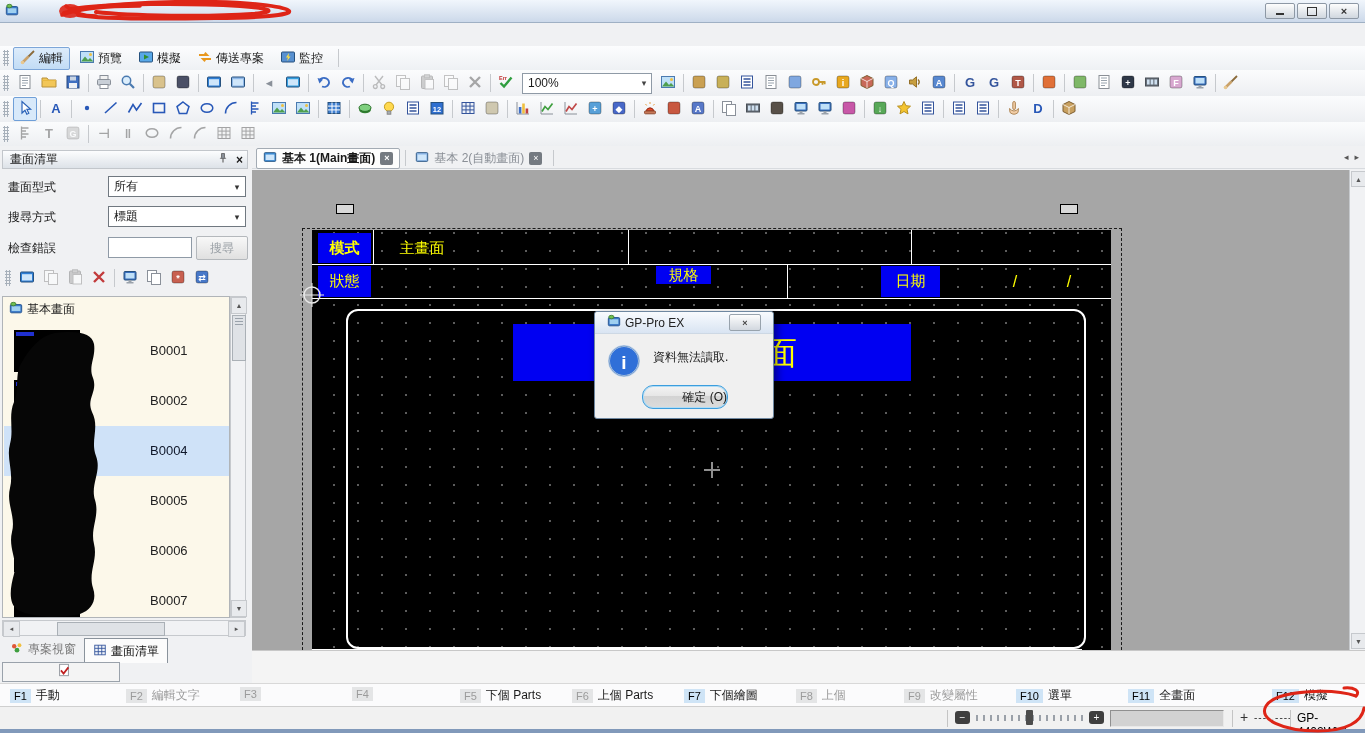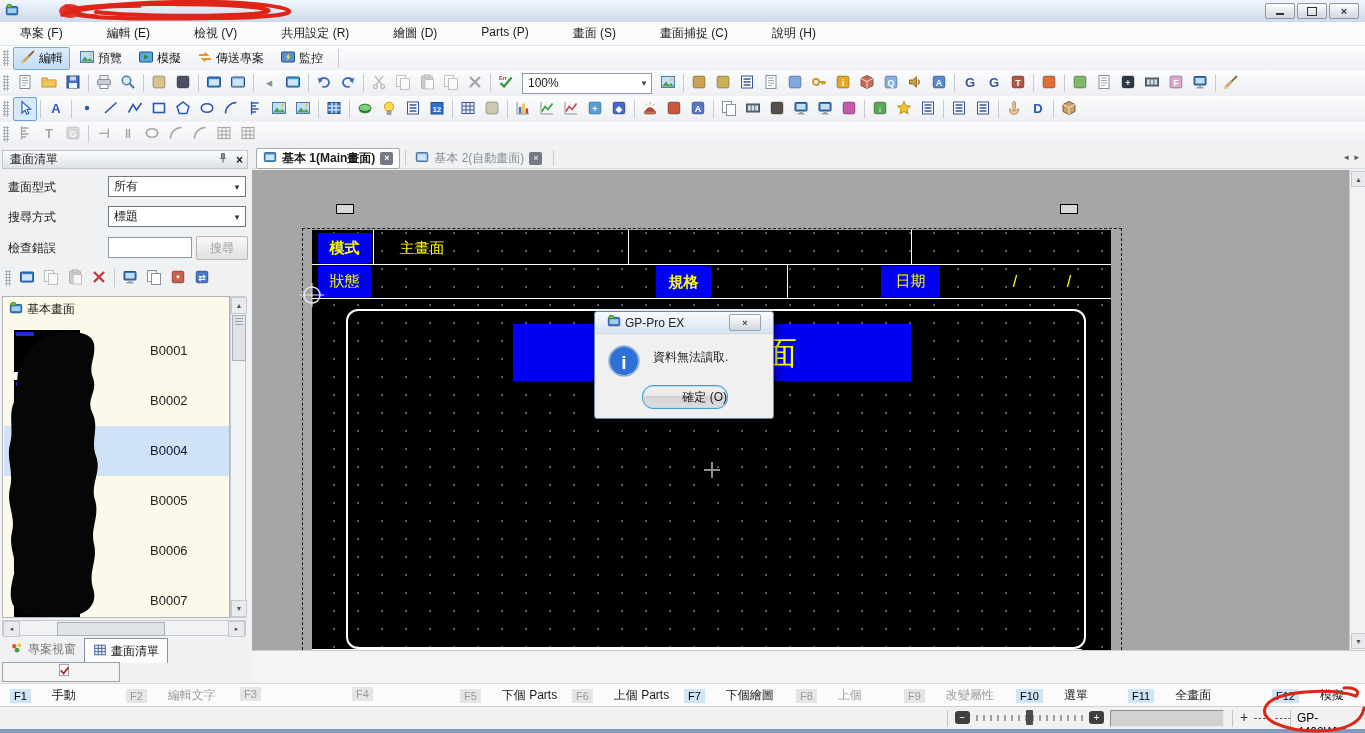--- a/index.html
+++ b/index.html
@@ -90,21 +90,21 @@
   #cvsb .arr{position:absolute;left:1px;width:13px;height:14px;background:#e8eaed;border:1px solid #c6c9cd;display:flex;align-items:center;justify-content:center;font-size:7px;color:#555;}
   
   #dialog{left:594px;top:311px;width:178px;height:106px;background:#f0f0f0;border:1px solid #6e87a0;border-radius:3px;box-shadow:3px 3px 9px rgba(0,0,0,.45);z-index:60;}
   #dlg-title{height:21px;background:linear-gradient(#f8fbfe,#d9e4f2);border-bottom:1px solid #cdd8e4;border-radius:3px 3px 0 0;display:flex;align-items:center;padding:0 12px;}
   #dlg-title .t{flex:1;padding-left:4px;color:#222;}
   #dlg-close{width:30px;height:15px;background:linear-gradient(#fdfdfd,#d2d8df);border:1px solid #98a3ad;border-radius:2px;display:flex;align-items:center;justify-content:center;font-size:9px;font-weight:bold;color:#444;}
   #dlg-msg{position:absolute;left:58px;top:37px;width:116px;}
   #dlg-ok{position:absolute;left:47px;top:73px;width:84px;height:22px;background:linear-gradient(#f4f4f4,#e6e6e6 45%,#d3d3d3 46%,#dcdcdc);border:1px solid #3c9ede;border-radius:11px;box-shadow:inset 0 0 0 1px #b0dcf5;display:flex;align-items:center;justify-content:flex-end;}
   
   #fkeybar{left:0;top:683px;width:1365px;height:23px;background:#fbfbfc;border-top:1px solid #d8d8d8;}
-  .fitem{position:absolute;top:3px;display:flex;align-items:center;gap:21px;}
+  .fitem{position:absolute;top:3px;display:flex;align-items:center;gap:5px;}
   .fkey{padding:1px 4px;font-size:11px;}
   .fblue{background:#cfe4f6;color:#000;}
   .fgray{background:#e4e5e6;color:#9b9b9b;}
   .flab{color:#1a1a1a;}
   .fdim{color:#9b9b9b;}
   #statusbar{left:0;top:706px;width:1365px;height:23px;background:#f1f1f1;border-top:1px solid #cfcfcf;}
   .ssep{position:absolute;top:3px;width:1px;height:17px;background:#c4c4c4;}
   .zbtn{position:absolute;width:15px;height:13px;background:#3f3f3f;border-radius:3px;color:#fff;display:flex;align-items:center;justify-content:center;font-size:10px;line-height:1;}
   #slider{position:absolute;left:976px;top:6px;width:108px;height:10px;
           background-image:repeating-linear-gradient(90deg,#9aa0a8 0 2px,transparent 2px 7px);background-size:100% 6px;background-repeat:no-repeat;background-position:0 2px;}
@@ -134,33 +134,20 @@
         </div>
       <div class="winbtn">
           <span class="wmax"></span>
         </div>
       <div class="winbtn">
           <span class="wx">×</span>
         </div>
     </div>
   </div>
 
-  <div id="menubar" class="abs">
-      <span id="menu-items" style="display:flex;">
-        <span class="mitem">專案 (F)</span>
-        <span class="mitem">編輯 (E)</span>
-        <span class="mitem">檢視 (V)</span>
-        <span class="mitem">共用設定 (R)</span>
-        <span class="mitem">繪圖 (D)</span>
-        <span class="mitem">Parts (P)</span>
-        <span class="mitem">畫面 (S)</span>
-        <span class="mitem">畫面捕捉 (C)</span>
-        <span class="mitem">說明 (H)</span>
-      </span>
-    </div>
 
   <div id="quickbar" class="abs">
       <span class="grip"></span>
       <span id="quick-items" style="display:flex;align-items:center;">
         <span class="qbtn qsel">
           <span><svg width="16" height="16" viewBox="0 0 16 16">
               <path d="M2 14l6.5-6.5" stroke="#caa26a" stroke-width="2.6"></path>
               <path d="M8.5 7.5L14 2" stroke="#8a6a3a" stroke-width="1.8"></path>
               <circle cx="2.5" cy="13.5" r="1.8" fill="#e8c890"></circle>
             </svg></span>
@@ -996,21 +983,21 @@
             <span>主畫面</span>
           </div>
         <div class="wline" style="left:61px;top:0;width:1px;height:34px;"></div>
         <div class="wline" style="left:316px;top:0;width:1px;height:34px;"></div>
         <div class="wline" style="left:599px;top:0;width:1px;height:34px;"></div>
         <div class="wline" style="left:0;top:34px;width:799px;height:1px;"></div>
 
         <div class="bluecell" style="left:6px;top:36px;width:53px;height:31px;">
             <span>狀態</span>
           </div>
-        <div class="bluecell" style="left:344px;top:36px;width:55px;height:33px;font-weight:bold;">
+        <div class="bluecell" style="left:344px;top:36px;width:55px;height:18px;">
             <span>規格</span>
           </div>
         <div class="bluecell" style="left:569px;top:36px;width:59px;height:31px;">
             <span>日期</span>
           </div>
         <div class="abs ylw" style="left:688px;top:36px;width:30px;height:31px;display:flex;align-items:center;justify-content:center;font-size:16px;">
             <span>/</span>
           </div>
         <div class="abs ylw" style="left:742px;top:36px;width:30px;height:31px;display:flex;align-items:center;justify-content:center;font-size:16px;">
             <span>/</span>

